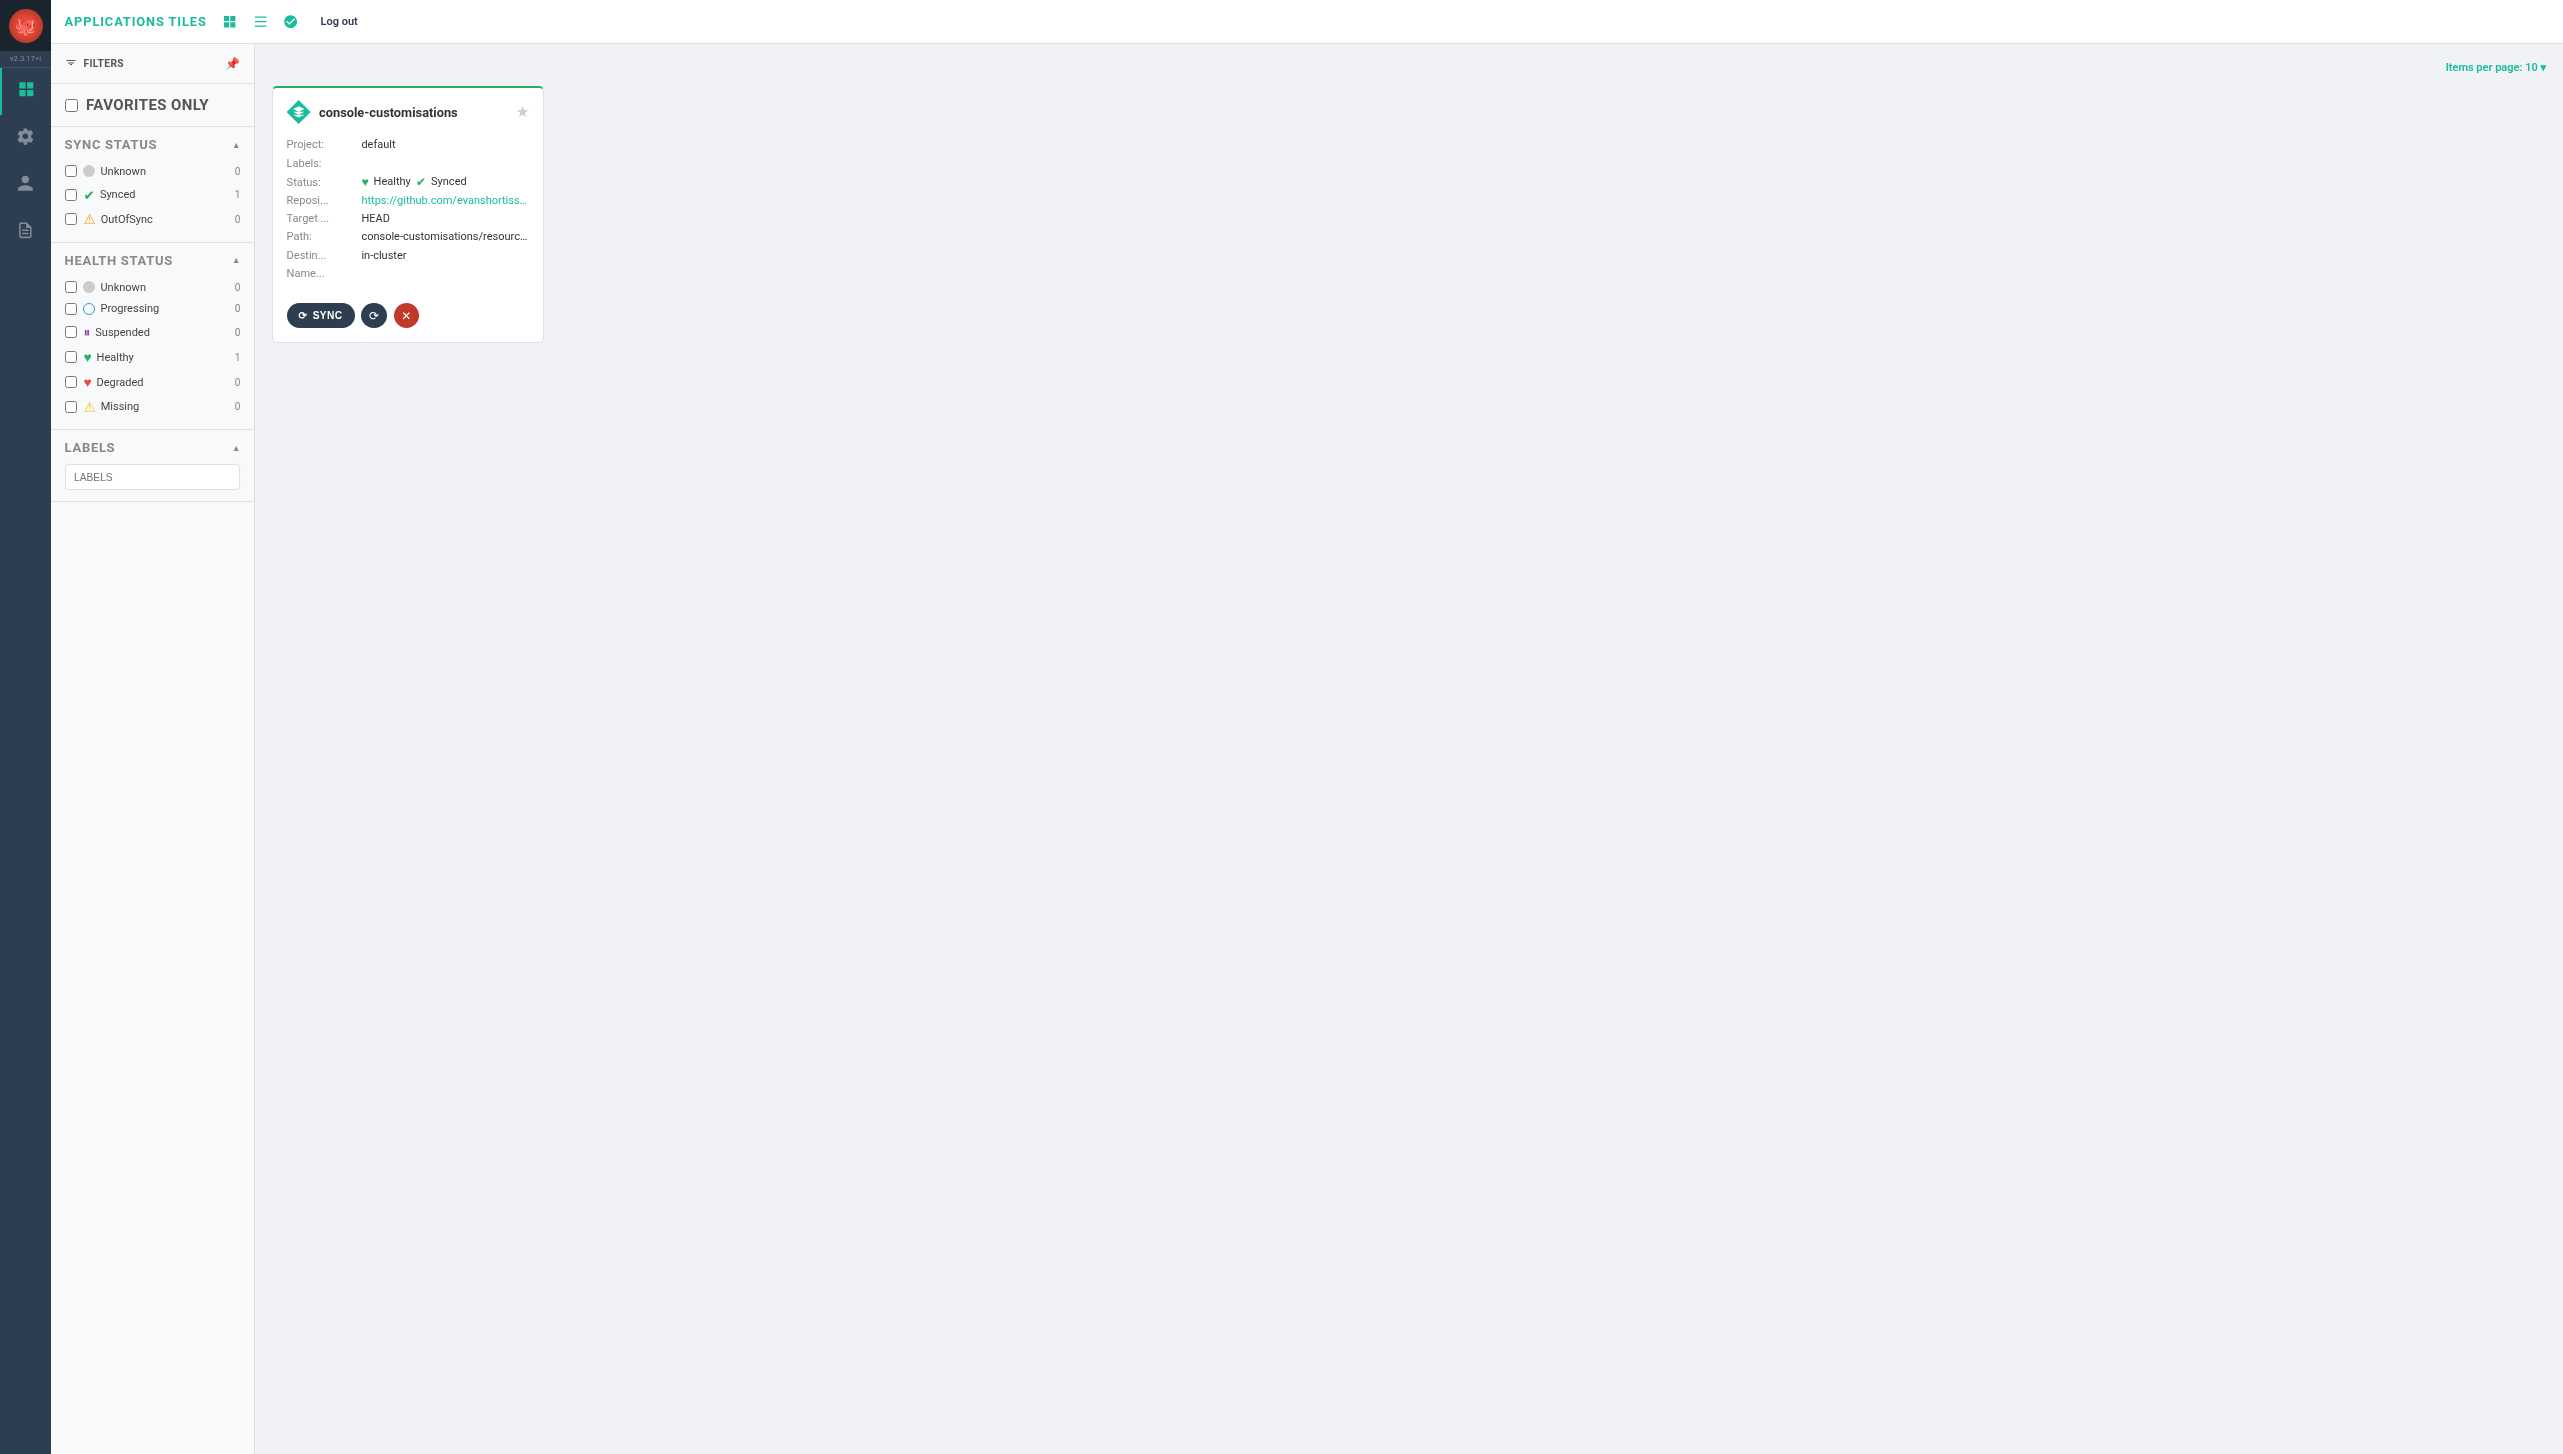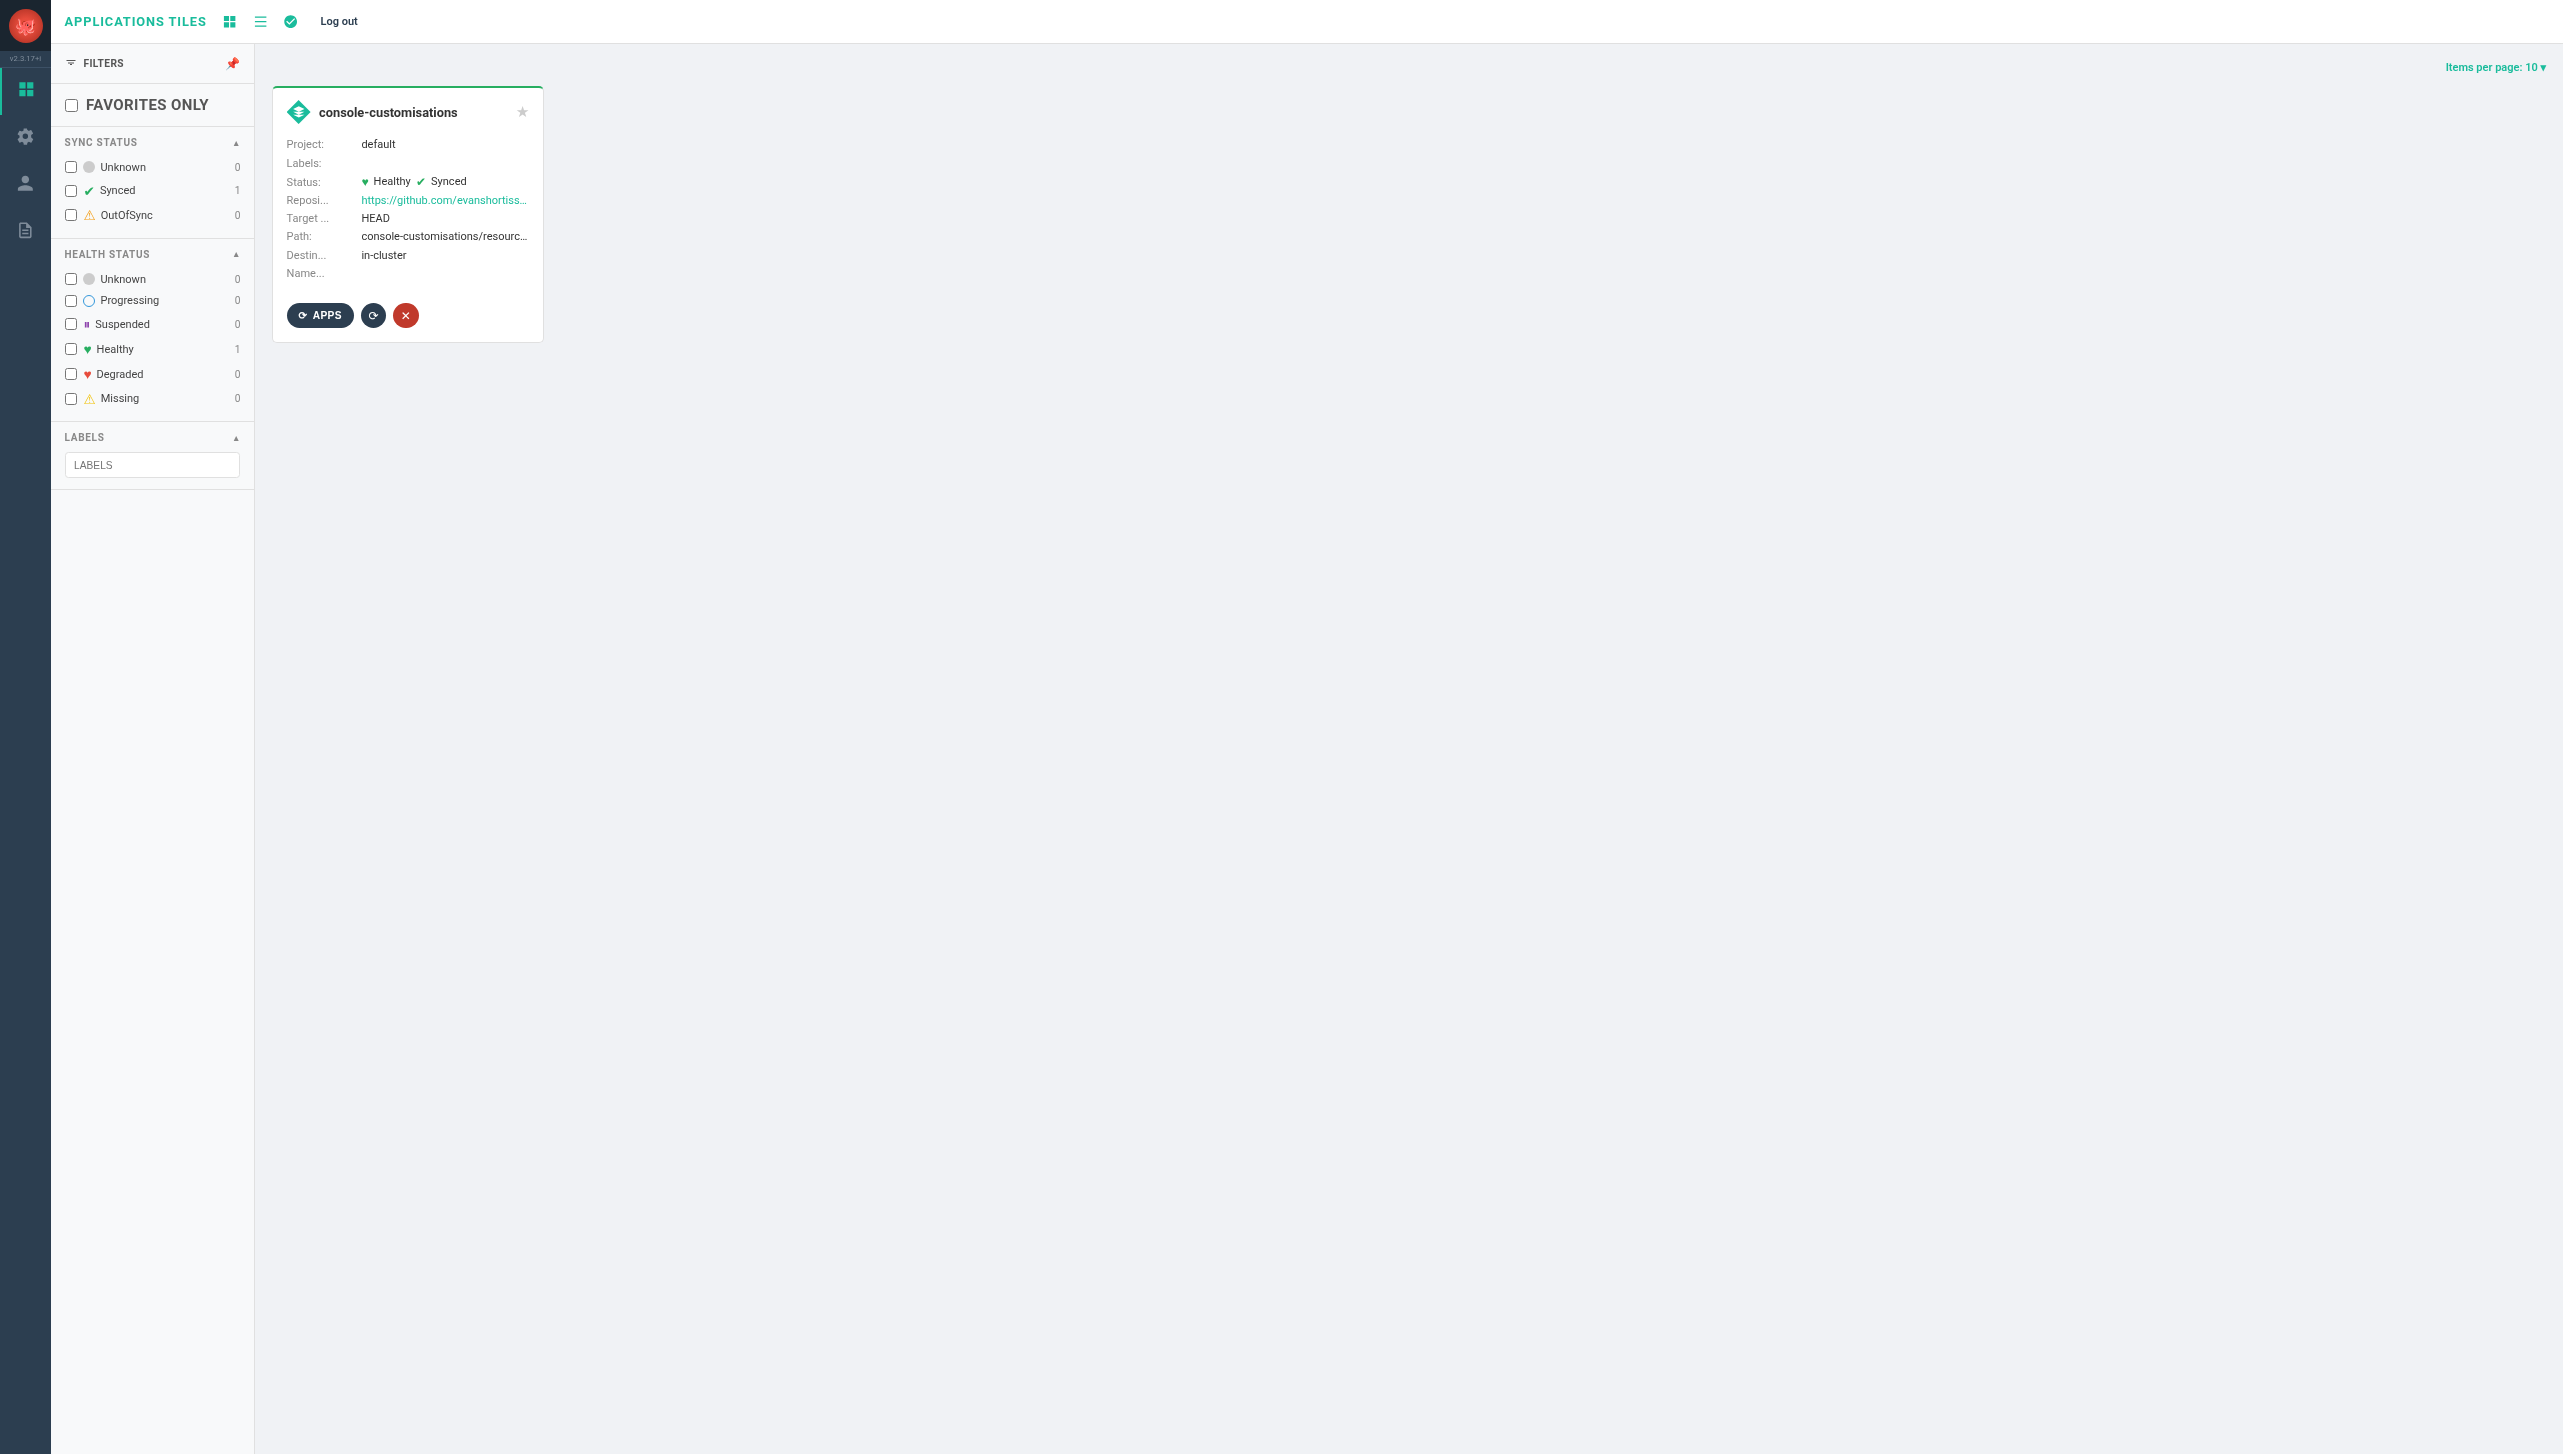--- a/index.html
+++ b/index.html
@@ -178,21 +178,21 @@
     }
     .favorites-label { font-size: 15px; font-weight: 700; color: #555; letter-spacing: 0.4px; }
 
     .filter-section { padding: 10.2px 13.6px; border-bottom: 0.9px solid #e0e0e0; }
     .filter-section-header {
       display: flex;
       align-items: center;
       justify-content: space-between;
       margin-bottom: 8.5px;
     }
-    .filter-section-title { font-size: 10px; font-weight: 700; color: #888; letter-spacing: 0.7px; }
+    .filter-section-title { font-size: 13px; font-weight: 700; color: #888; letter-spacing: 0.7px; }
     .section-toggle { color: #888; cursor: pointer; font-size: 8.5px; }
 
     .filter-item {
       display: flex;
       align-items: center;
       gap: 6.8px;
       padding: 4.3px 0;
       cursor: pointer;
     }
     .filter-item input[type="checkbox"] {
@@ -554,21 +554,21 @@
             </div>
             <div class="app-field">
               <span class="app-field-label">Name...</span>
               <span class="app-field-value"></span>
             </div>
           </div>
 
           <div class="app-card-actions">
             <button class="action-btn">
               <span>⟳</span>
-              <span>APPS</span>
+              <span>SYNC</span>
             </button>
             <button class="action-btn-icon">
               <span>⟳</span>
             </button>
             <button class="action-btn-icon action-btn-delete">
               <span>✕</span>
             </button>
           </div>
         </div>
       </div>

